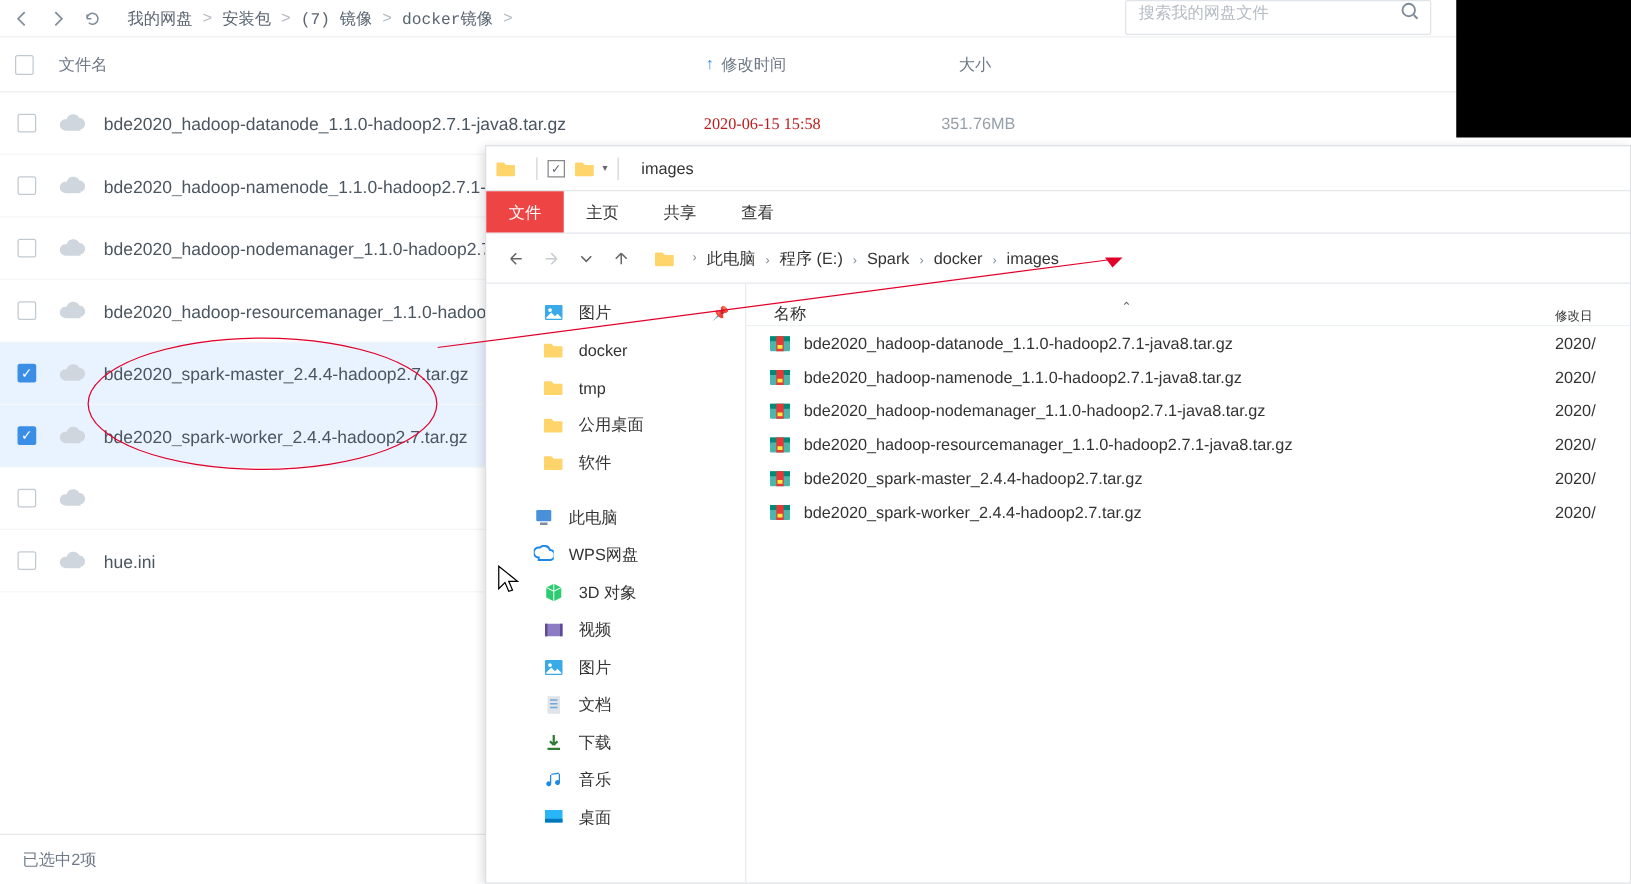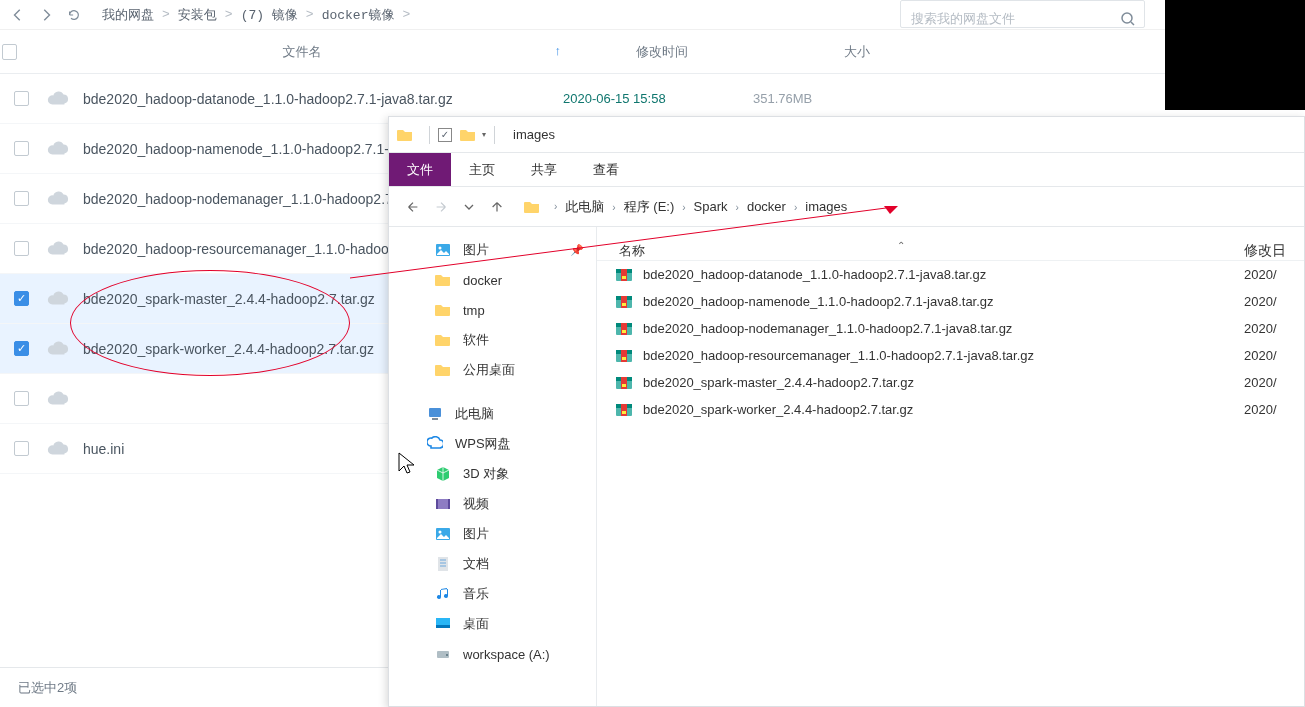--- a/index.html
+++ b/index.html
@@ -5,40 +5,40 @@
   * { box-sizing: border-box; font-family: "Microsoft YaHei", "Segoe UI", Arial, sans-serif; font-size: 13px; }
   body { margin: 0; width: 1305px; height: 707px; background: #fff; position: relative; overflow: hidden; color: #333; }
 
   
   .top-bar { height: 30px; display: flex; align-items: center; padding: 0 0 0 4px; border-bottom: 1px solid #f0f0f0; position: relative; }
   .nav-btn { width: 28px; height: 28px; display: flex; align-items: center; justify-content: center; color: #7f8c99; cursor: pointer; }
   .nav-btn svg { width: 14px; height: 14px; }
   .bc { display: flex; align-items: center; margin-left: 10px; color: #5a6470; }
   .bc span { margin: 0 4px; font-family: Liberation Mono, monospace; }
   .bc .sep { color: #b5bcc4; }
-  .search-box { position: absolute; right: 160px; top: 0; width: 245px; height: 28px; border: 1px solid #e0e4e8; border-radius: 2px; display: flex; align-items: flex-end; padding: 0 8px; color: #a8b0b8; }
+  .search-box { position: absolute; right: 160px; top: 0; width: 245px; height: 28px; border: 1px solid #e0e4e8; border-radius: 2px; display: flex; align-items: flex-start; padding: 0 8px; color: #a8b0b8; }
   .search-box input { flex: 1; border: none; outline: none; font-size: 13px; background: transparent; }
   .search-box input::placeholder { color: #b5bcc4; }
   .black-box { position: absolute; right: 0; top: 0; width: 140px; height: 110px; background: #000; }
 
-  .col-head { height: 44px; display: flex; align-items: center; border-bottom: 1px solid #eaedf0; color: #6f7a86; padding-left: 2px; text-align: center; }
+  .col-head { height: 44px; display: flex; align-items: center; border-bottom: 1px solid #eaedf0; color: #6f7a86; padding-left: 12px; }
   .chk-head { width: 26px; height: 16px; border: 1px solid #c2cad1; border-radius: 2px; width:15px; }
   .col-name-h { margin-left: 20px; flex: 0 0 530px; position: relative; }
   .col-name-h .arrow-up { position: absolute; right: 6px; color:#3a8ee6; }
   .col-mod-h { flex: 0 0 190px; }
   .col-size-h { flex: 0 0 200px; }
 
   .file-row { height: 50px; display: flex; align-items: center; padding-left: 14px; position: relative; }
   .file-row.selected { background: #e9f3ff; }
   .chk { width: 15px; height: 15px; border: 1px solid #c2cad1; border-radius: 2px; display:flex; align-items:center; justify-content:center; }
   .chk.checked { background:#3a8ee6; border-color:#3a8ee6; color:#fff; font-size:11px; }
   .file-icon { width: 22px; height: 22px; margin-left: 18px; margin-right: 14px; display:flex; align-items:center; justify-content:center; }
   .file-icon svg { width:22px; height:22px; }
   .fname { flex: 0 0 480px; white-space: nowrap; overflow: hidden; color:#4a5560; font-size:14px;}
-  .fmod { flex: 0 0 190px; color:#0f766e;}
+  .fmod { flex: 0 0 190px; color:#b91c1c;font-family:Liberation Serif, serif;}
   .fsize { flex: 0 0 200px; color:#96a0aa;}
   .sep-line{border-bottom:1px solid #f4f6f8;}
 
   .status-bar { position: absolute; bottom: 0; left: 0; right: 0; height: 40px; border-top: 1px solid #e5e8eb; display:flex; align-items:center; padding-left:18px; color:#6f7a86; background:#fff;}
 
   
   .red-ellipse { position:absolute; left:70px; top:270px; width:280px; height:106px; border:1px solid #e2002a; border-radius:50%; pointer-events:none; z-index:5;}
   .red-arrow { position:absolute; left:350px; top:202px; width:550px; height:80px; pointer-events:none; z-index:20;}
   .red-arrow line{stroke:#e2002a;stroke-width:1;}
   .red-arrow polygon{fill:#e2002a;}
@@ -48,21 +48,21 @@
   .exp-title { height:36px; display:flex; align-items:center; padding-left:8px; border-bottom:1px solid #e5e8eb; font-size:12px;}
   .exp-title .q-folder{margin-right:8px;}
   .exp-title .divider{width:1px;height:18px;background:#d0d4d8;margin:0 8px;}
   .exp-title .small-chk{width:14px;height:14px;border:1px solid #888;display:flex;align-items:center;justify-content:center;}
   .exp-title .small-chk::after{content:"✓";font-size:10px;color:#5a6470;}
   .exp-title .dd{margin-left:6px;color:#666;font-size:8px;}
   .exp-title .title-txt{margin-left:10px;font-size:13px;}
 
   .exp-ribbon { height:34px; display:flex; align-items:stretch; border-bottom:1px solid #e5e8eb;}
   .exp-ribbon .tab{padding:0 18px;display:flex;align-items:center;font-size:13px;cursor:pointer;}
-  .exp-ribbon .tab.active{background:#701a75;color:#fff;}
+  .exp-ribbon .tab.active{background:#ef4444;color:#fff;}
   .exp-ribbon .tab:not(.active){color:#333;}
 
   .exp-nav { height:40px; display:flex; align-items:center; padding:0 10px; border-bottom:1px solid #e5e8eb;}
   .exp-nav .nbtn{width:28px;height:28px;display:flex;align-items:center;justify-content:center;color:#666;cursor:pointer;}
   .exp-nav .nbtn.disabled{color:#c5cbd1;}
   .exp-nav .addr{flex:1;height:28px;border:1px solid #fff;margin-left:6px;display:flex;align-items:center;padding:0 6px;}
   .exp-nav .addr .folder-ico{margin-right:8px;}
   .exp-nav .addr .crumb{padding:0 2px;cursor:pointer;font-size:13px;}
   .exp-nav .addr .sep2{color:#7f8c99;font-size:10px;margin:0 6px;}
 
@@ -71,21 +71,21 @@
   .side-item{height:30px;display:flex;align-items:center;padding-left:30px;cursor:pointer;font-size:13px;}
   .side-item .sico{width:18px;margin-right:10px;display:flex;align-items:center;}
   .side-item.top-level{padding-left:22px;}
   .side-item .pin{margin-left:auto;margin-right:12px;color:#888;font-size:11px;}
   .side-sep{height:14px;}
 
   .exp-list { flex:1; position:relative;}
   .exp-head{height:34px;display:flex;align-items:flex-end;border-bottom:1px solid #eef1f3;position:relative;}
   .exp-head .hname{padding-left:22px;flex:1;font-size:13px;color:#333;position:relative;}
   .exp-head .hname .caret{position:absolute;left:50%;top:-2px;font-size:10px;color:#666;}
-  .exp-head .hdate{width:60px;font-size:14px;color:#333;margin-left:47px;}
+  .exp-head .hdate{width:60px;font-size:10px;color:#333;margin-left:47px;}
   .exp-row{height:27px;display:flex;align-items:center;padding-left:18px;cursor:pointer;}
   .exp-row .arch-ico{width:18px;height:18px;margin-right:10px;}
   .exp-row .ename{flex:1;font-size:13px;}
   .exp-row .edate{width:60px;font-size:13px;}
   
   .cursor-ptr{position:absolute;left:398px;top:452px;z-index:30;pointer-events:none;}
   
   
   .folder-svg{width:16px;height:14px;fill:#ffd46a;}
 </style>
@@ -311,29 +311,29 @@
             </svg>
           </span>
           <span>tmp</span>
         </div>
         <div class="side-item">
           <span class="sico">
             <svg class="folder-svg" viewBox="0 0 16 14">
               <path d="M1 2h5l2 2h7v8a1 1 0 0 1-1 1H1a1 1 0 0 1-1-1V3a1 1 0 0 1 1-1z"></path>
             </svg>
           </span>
-          <span>软件</span>
+          <span>公用桌面</span>
         </div>
         <div class="side-item">
           <span class="sico">
             <svg class="folder-svg" viewBox="0 0 16 14">
               <path d="M1 2h5l2 2h7v8a1 1 0 0 1-1 1H1a1 1 0 0 1-1-1V3a1 1 0 0 1 1-1z"></path>
             </svg>
           </span>
-          <span>公用桌面</span>
+          <span>软件</span>
         </div>
         <div class="side-sep"></div>
         <div class="side-item top-level">
           <span class="sico">
             <svg width="16" height="16" viewBox="0 0 16 16">
               <rect x="2" y="2" width="12" height="9" rx="1" fill="#4a90d9"></rect>
               <rect x="5" y="12" width="6" height="2" fill="#7f8c99"></rect>
             </svg>
           </span>
           <span>此电脑</span>
@@ -380,42 +380,41 @@
             <svg width="16" height="16" viewBox="0 0 16 16">
               <rect x="3" y="1" width="10" height="14" fill="#e0e4e8"></rect>
               <path d="M5 4h6M5 7h6M5 10h6" stroke="#6fa8dc" stroke-width="1.2"></path>
             </svg>
           </span>
           <span>文档</span>
         </div>
         <div class="side-item">
           <span class="sico">
             <svg width="16" height="16" viewBox="0 0 16 16">
+              <path d="M8 2v8m0 0 3-3m-3 3L5 7M3 13h10" fill="none" stroke="#2e7d32" stroke-width="1.8"></path>
+            </svg>
+          </span>
+          <span>下载</span>
+        </div>
+        <div class="side-item">
+          <span class="sico">
+            <svg width="16" height="16" viewBox="0 0 16 16">
               <path d="M6 3v8a2 2 0 1 1-1-1.7V4l8-1v7a2 2 0 1 1-1-1.7V2z" fill="#1e88e5"></path>
             </svg>
           </span>
           <span>音乐</span>
         </div>
         <div class="side-item">
           <span class="sico">
             <svg width="16" height="16" viewBox="0 0 16 16">
               <rect x="1" y="2" width="14" height="10" fill="#29b6f6"></rect>
               <rect x="1" y="9" width="14" height="3" fill="#0277bd"></rect>
             </svg>
           </span>
           <span>桌面</span>
-        </div>
-        <div class="side-item">
-          <span class="sico">
-            <svg width="16" height="16" viewBox="0 0 16 16">
-              <rect x="2" y="5" width="12" height="7" rx="1" fill="#b0bec5"></rect>
-              <circle cx="12" cy="9" r="1" fill="#546e7a"></circle>
-            </svg>
-          </span>
-          <span>workspace (A:)</span>
         </div>
       </div>
     <div class="exp-list">
       <div class="exp-head">
         <div class="hname"><span>名称</span><span class="caret">⌃</span></div>
         <div class="hdate">修改日</div>
       </div>
       <div id="exp-rows">
           <div class="exp-row">
             <span class="arch-ico"><svg width="18" height="18" viewBox="0 0 18 18">

